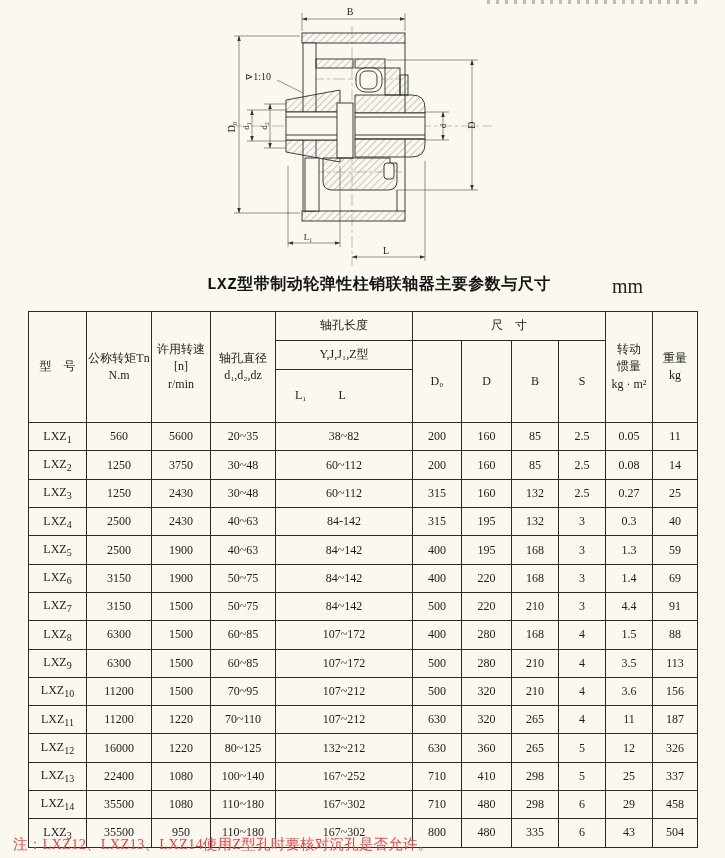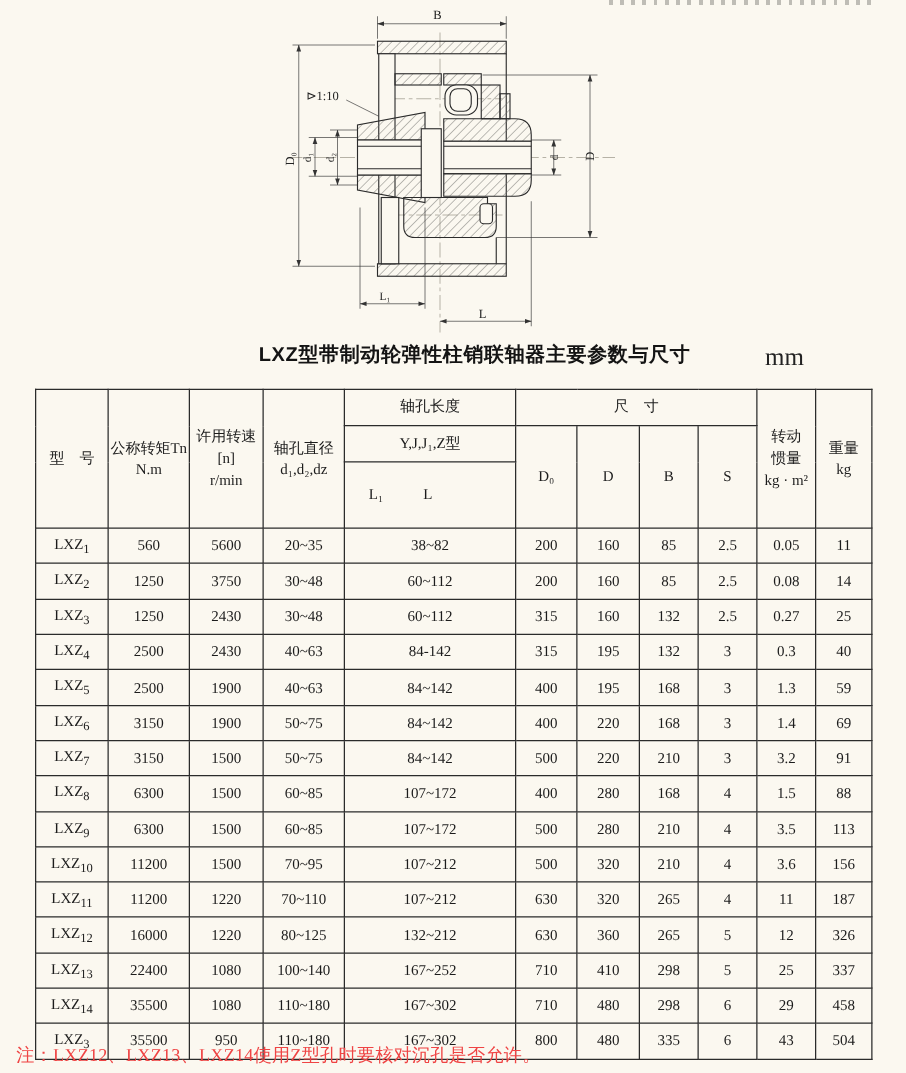--- a/index.html
+++ b/index.html
@@ -13,21 +13,21 @@
   
   .remnant{
     position:absolute;left:487px;top:0;width:215px;height:4px;
     background:repeating-linear-gradient(90deg,#8d8c86 0 3px,transparent 3px 9px);
     opacity:.55;
   }
   .drawing{position:absolute;left:0;top:0;width:725px;height:270px;}
   .title-row{position:absolute;left:0;top:274px;width:725px;height:24px;}
   .page-title{
     position:absolute;left:207px;top:0;
-    font-family:Liberation Sans, sans-serif;
+    font-family:Liberation Mono, monospace;
     font-size:16px;font-weight:600;letter-spacing:.5px;color:#141414;
   }
   .unit-label{
     position:absolute;left:612px;top:1px;
     font-size:20px;color:#222;
   }
   table.params{
     position:absolute;left:28px;top:311px;width:669px;
     border-collapse:collapse;table-layout:fixed;
     background:transparent;
@@ -290,21 +290,21 @@
       <tr>
         <td>LXZ<sub>7</sub></td>
         <td>3150</td>
         <td>1500</td>
         <td>50~75</td>
         <td>84~142</td>
         <td>500</td>
         <td>220</td>
         <td>210</td>
         <td>3</td>
-        <td>3.2</td>
+        <td>4.4</td>
         <td>91</td>
       </tr>
       <tr>
         <td>LXZ<sub>8</sub></td>
         <td>6300</td>
         <td>1500</td>
         <td>60~85</td>
         <td>107~172</td>
         <td>400</td>
         <td>280</td>

